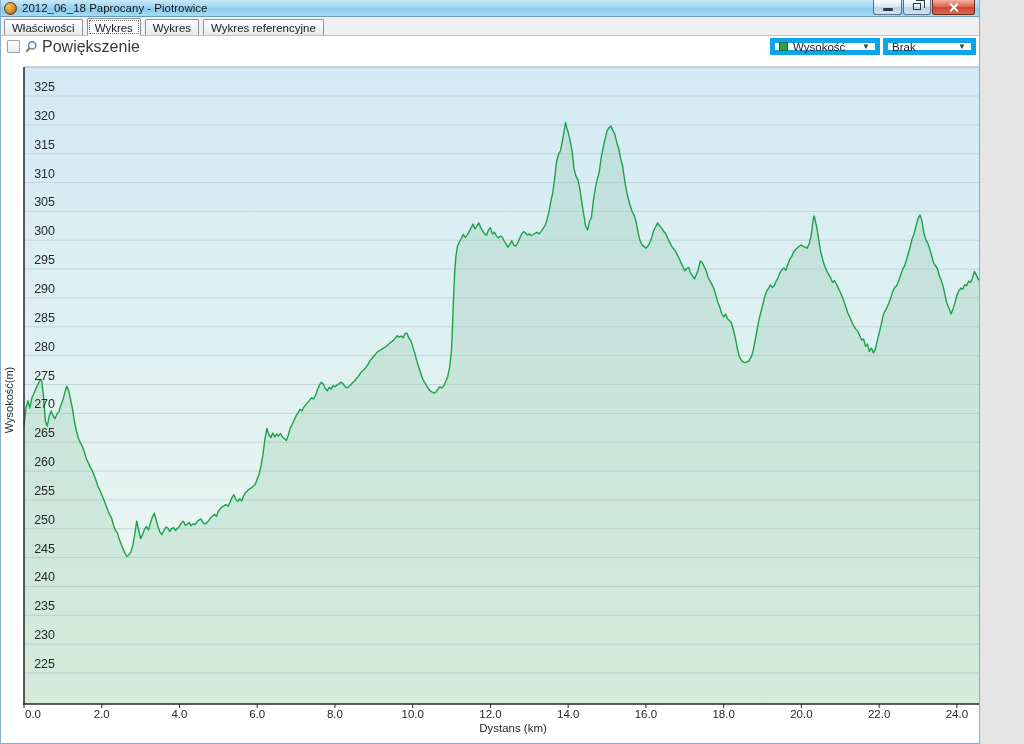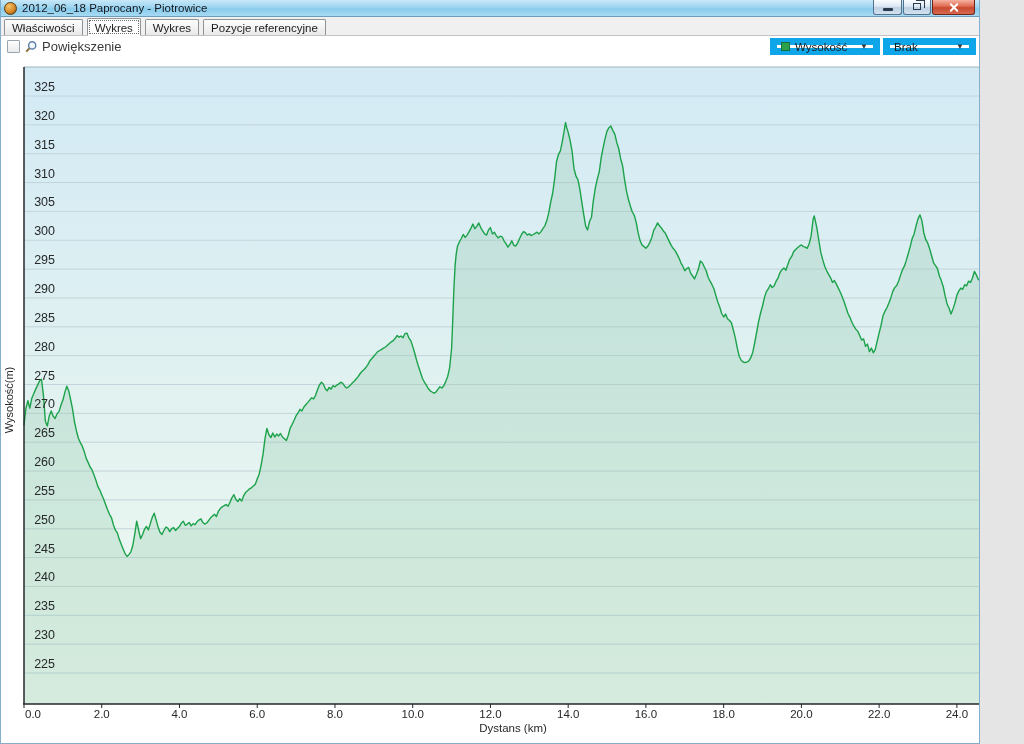--- a/index.html
+++ b/index.html
@@ -60,23 +60,23 @@
     margin-bottom:-1px;border-bottom:1px solid #fff;
     outline:1px dotted #707070;outline-offset:-3px;
   }
   
   .toolbar{height:21px;background:#fff;position:relative;display:flex;align-items:center;padding-left:6px;}
   .zoom-checkbox{
     width:13px;height:13px;border:1px solid #9aa4ad;border-radius:1px;
     background:linear-gradient(#fefefe,#e9ebed);flex:0 0 auto;
   }
   .mag{margin-left:4px;flex:0 0 auto;display:block;}
-  .zoom-label{margin-left:4px;font-size:13px;color:#3a3a3a;}
+  .zoom-label{margin-left:4px;font-size:16px;color:#3a3a3a;}
   .combo{
-    position:absolute;top:2px;height:17px;border:7px solid #0ea5e9;background:#fff;
+    position:absolute;top:2px;height:17px;border:5px solid #0ea5e9;background:#fff;
     display:flex;align-items:center;font-size:11.5px;color:#1c1c1c;padding:0 2px 0 4px;
   }
   .combo-series{right:99px;width:110px;}
   .combo-secondary{right:3px;width:93px;}
   .swatch{width:9px;height:9px;background:#2ba04d;border:1px solid #17703a;margin-right:5px;flex:0 0 auto;}
   .combo .arrow{margin-left:auto;width:14px;text-align:center;color:#3c3c3c;font-size:8px;line-height:15px;}
   
   .chart-wrap{position:relative;height:688px;background:#fff;}
   .chart-wrap svg{position:absolute;left:0;top:0;}
   text{font-family:"Liberation Sans","DejaVu Sans",sans-serif;}
@@ -99,21 +99,21 @@
       <span class="win-btn close">
           <span class="glyph-x"></span>
         </span>
     </span>
   </div>
 
   <div class="tabstrip" id="tabstrip">
       <div class="tab">Właściwości</div>
       <div class="tab selected">Wykres</div>
       <div class="tab">Wykres</div>
-      <div class="tab">Pozycje referencyjne</div>
+      <div class="tab">Wykres referencyjne</div>
     </div>
 
   <div class="toolbar">
     <span class="zoom-checkbox"></span>
     <svg class="mag" width="14" height="14" viewBox="0 0 14 14">
       <circle cx="8.2" cy="5.4" r="3.6" fill="#eef6fb" stroke="#5b80a8" stroke-width="1.4"></circle>
       <circle cx="7.3" cy="4.5" r="1.2" fill="#ffffff" opacity="0.8"></circle>
       <line x1="5.5" y1="8.2" x2="2.2" y2="11.6" stroke="#8a7340" stroke-width="2"></line>
     </svg>
     <span class="zoom-label">Powiększenie</span>

